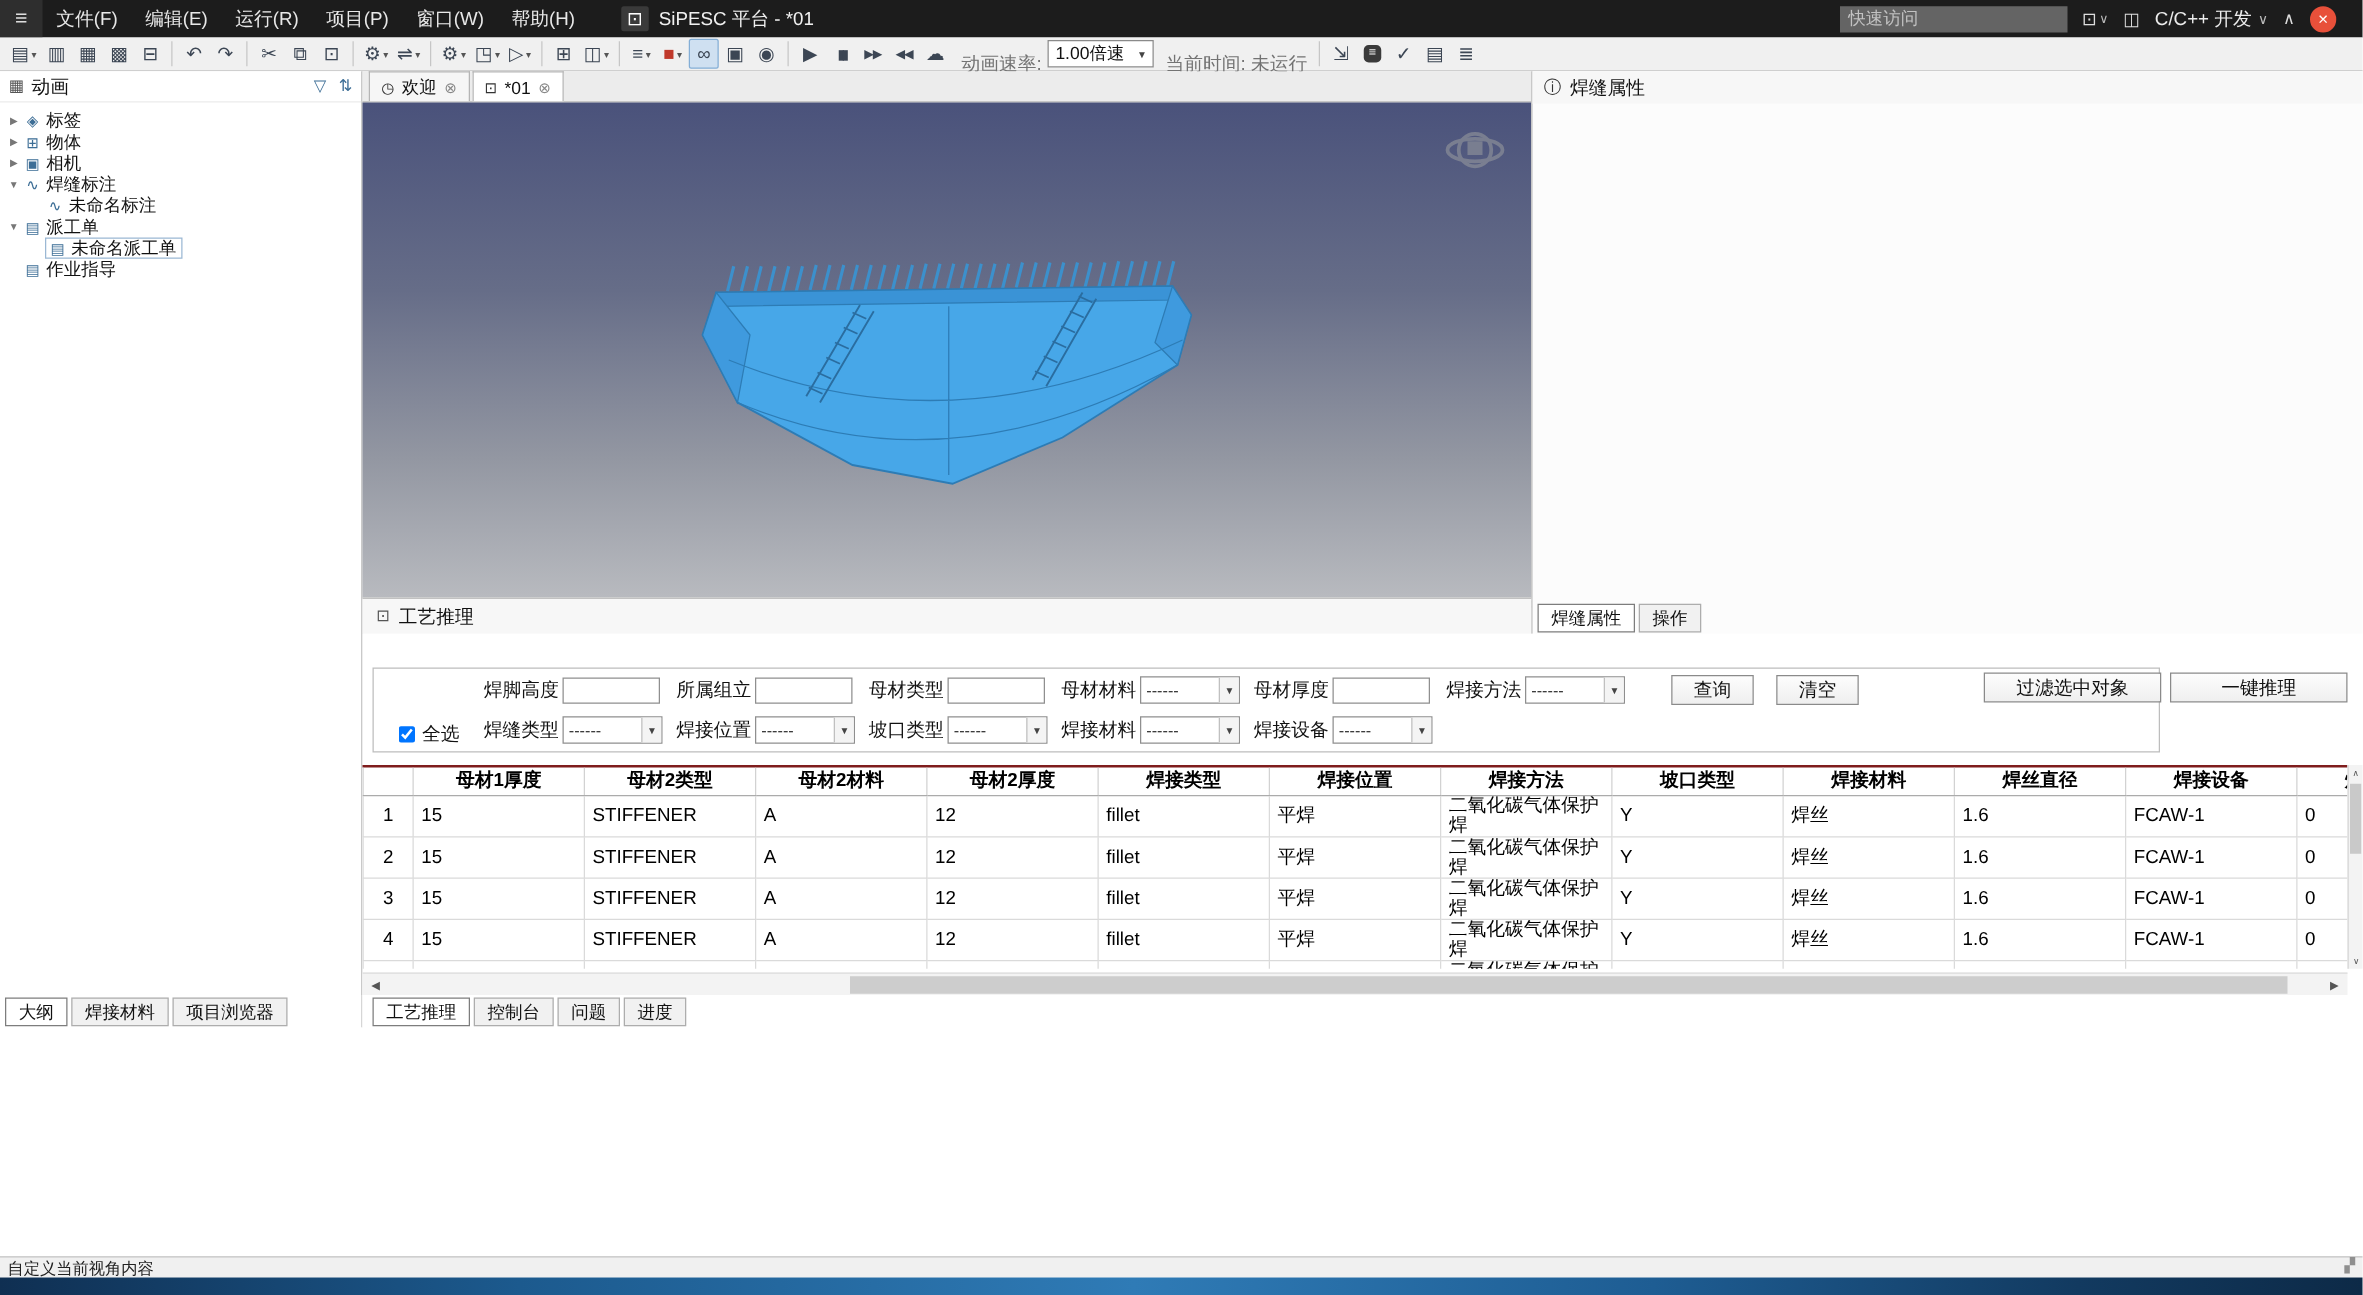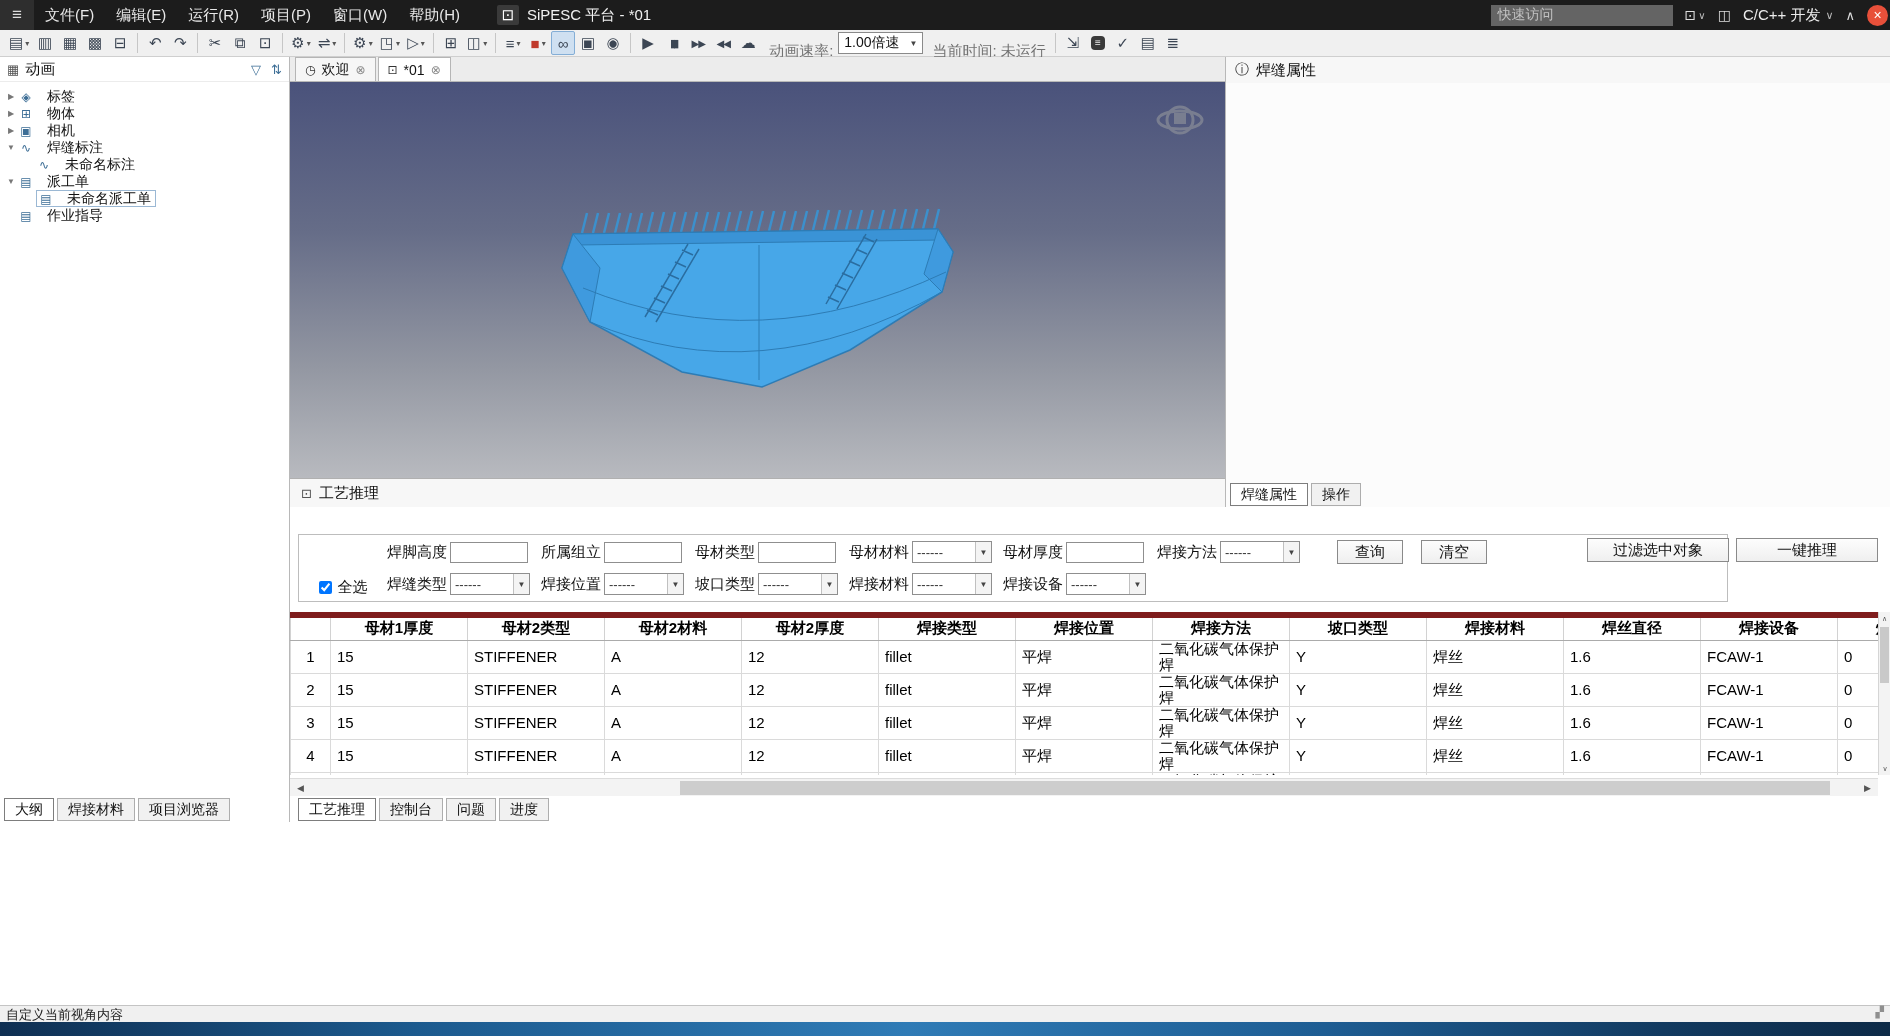--- a/index.html
+++ b/index.html
@@ -8,21 +8,21 @@
 
   
   .titlebar { position:absolute; top:0; left:0; width:1890px; height:30px;
     background:#1c1c1c; color:#e8e8e8; display:flex; align-items:center; font-size:15px; }
   .hamburger { width:34px; height:30px; display:flex; align-items:center; justify-content:center;
     background:#2e2e2e; font-size:17px; color:#ddd; }
   .menu-item { padding:0 11px; height:30px; display:flex; align-items:center; cursor:default; }
   .app-icon { margin-left:26px; width:22px; height:20px; display:flex; align-items:center;
     justify-content:center; font-size:15px; color:#fff; background:#3a3a3a; border-radius:2px; }
   .app-title { margin-left:8px; color:#f0f0f0; }
-  .tb-right { margin-left:auto; display:flex; align-items:center; gap:12px; padding-right:2px; }
+  .tb-right { margin-left:auto; display:flex; align-items:center; gap:12px; padding-right:21px; }
   .quick-access { width:182px; height:21px; background:#646464; color:#c2c2c2; font-size:14px;
     display:flex; align-items:center; padding-left:7px; }
   .tb-ic { color:#ddd; font-size:14px; display:inline-flex; align-items:center; gap:2px; }
   .tb-ic .chev { font-size:10px; color:#bbb; }
   .dev-mode { display:flex; align-items:center; gap:5px; color:#ececec; }
   .dev-mode .chev { font-size:11px; color:#bbb; }
   .chev-up { font-size:13px; color:#ddd; }
   .close-btn { width:21px; height:21px; border-radius:50%; background:#e8503a; color:#fff;
     font-size:14px; line-height:20px; text-align:center; }
 
@@ -48,21 +48,21 @@
   .left-panel { position:absolute; top:57px; left:0; width:290px; height:765px; background:#fff;
     border-right:1px solid #b8b8b8; }
   .lp-header { height:25px; display:flex; align-items:center; padding:0 7px; font-size:15px;
     border-bottom:1px solid #ececec; color:#111; }
   .lp-header .hicon { color:#555; font-size:13px; margin-right:6px; }
   .lp-tools { margin-left:auto; display:flex; gap:10px; color:#3d6e96; font-size:13px; }
   .tree { padding-top:6px; font-size:14px; color:#111; }
   .titem { height:17px; display:flex; align-items:center; }
   .titem .arrow { width:14px; margin-left:4px; font-size:8px; color:#777; text-align:center; flex:none; }
   .titem .ticon { width:16px; text-align:center; color:#3d6e96; font-size:12px; flex:none; }
-  .titem .tlab { margin-left:13px; white-space:nowrap; }
+  .titem .tlab { margin-left:3px; white-space:nowrap; }
   .titem.child { padding-left:36px; }
   .selbox { display:inline-flex; align-items:center; border:1px solid #9bb8d4; padding:0 4px 0 1px; height:17px; }
   .lp-tabs { position:absolute; bottom:0; left:0; right:0; height:26px; display:flex;
     align-items:flex-end; gap:3px; padding:0 4px 1px 4px; background:#fff; }
   .ptab { border:1px solid #adadad; background:#f1f1f1; height:23px; display:inline-flex;
     align-items:center; padding:0 10px; font-size:14px; color:#111; }
   .ptab.active { background:#fff; border-color:#7d7d7d; }
 
   
   .doc-tabs { position:absolute; top:57px; left:290px; width:935px; height:25px; background:#ececec;
@@ -106,21 +106,21 @@
   .fselect .sarr { font-size:8px; color:#444; border-left:1px solid #c0c0c0; width:16px; height:100%;
     display:flex; align-items:center; justify-content:center; background:#f4f4f4; }
   .btn { height:24px; border:1px solid #8a8a8a; background:linear-gradient(#fdfdfd,#efefef);
     font-size:15px; color:#111; padding:0 17px; display:inline-flex; align-items:center; justify-content:center; }
   .btn.ml { margin-left:26px; }
   .btn.ml2 { margin-left:18px; }
   .side-btns { position:absolute; right:12px; top:31px; display:flex; gap:7px; }
   .side-btns .btn { width:142px; padding:0; }
 
   .table-wrap { position:absolute; left:0; top:105px; width:1588px; height:163px; overflow:hidden;
-    border-top:6px solid #7f1d1d; }
+    border-top:2px solid #7f1d1d; }
   table.wtable { border-collapse:collapse; table-layout:fixed; width:1684px; }
   .wtable th { font-weight:bold; font-size:15px; height:22px; border:1px solid #d2d2d2;
     border-top:none; border-bottom:1px solid #ababab; text-align:center; padding:0 2px;
     overflow:hidden; white-space:nowrap; background:#fff; color:#000; }
   .wtable td { font-size:15px; height:31px; border:1px solid #dadada; padding:0 6px;
     line-height:16px; overflow:hidden; color:#000; }
   .wtable td.rn { text-align:center; padding:0; }
   .vscroll { position:absolute; left:1588px; top:105px; width:12px; height:163px; background:#f3f3f3;
     border-left:1px solid #d5d5d5; }
   .vs-arrow { height:13px; display:flex; align-items:center; justify-content:center; font-size:7px; color:#555; }

